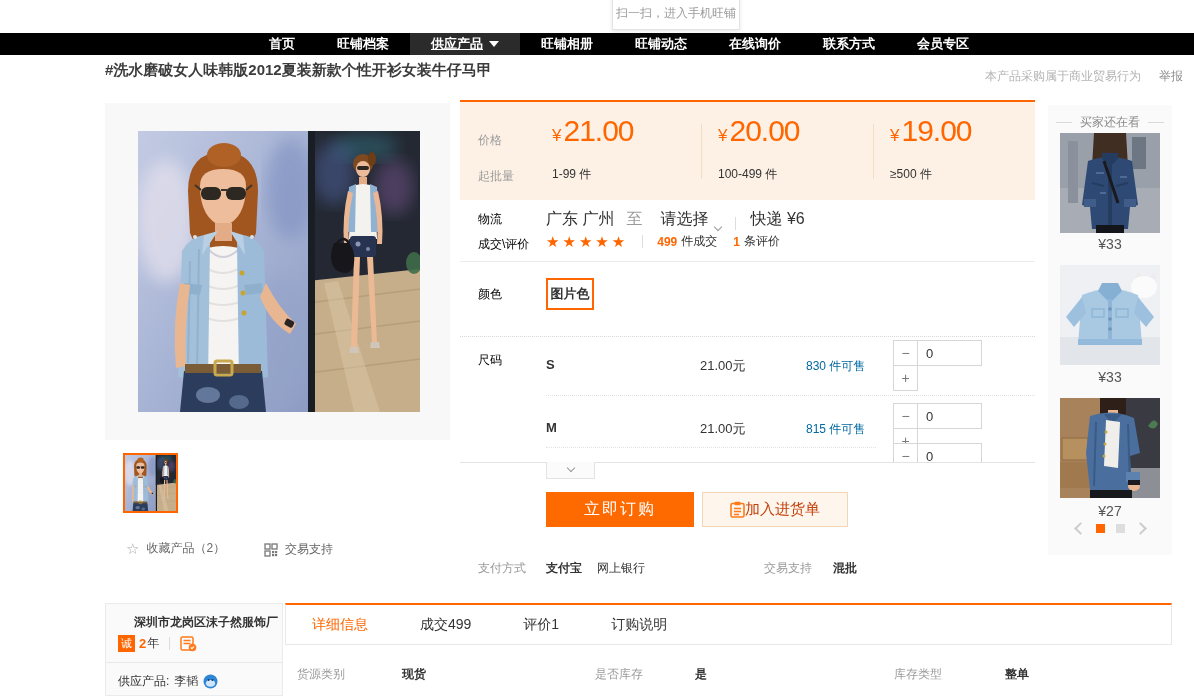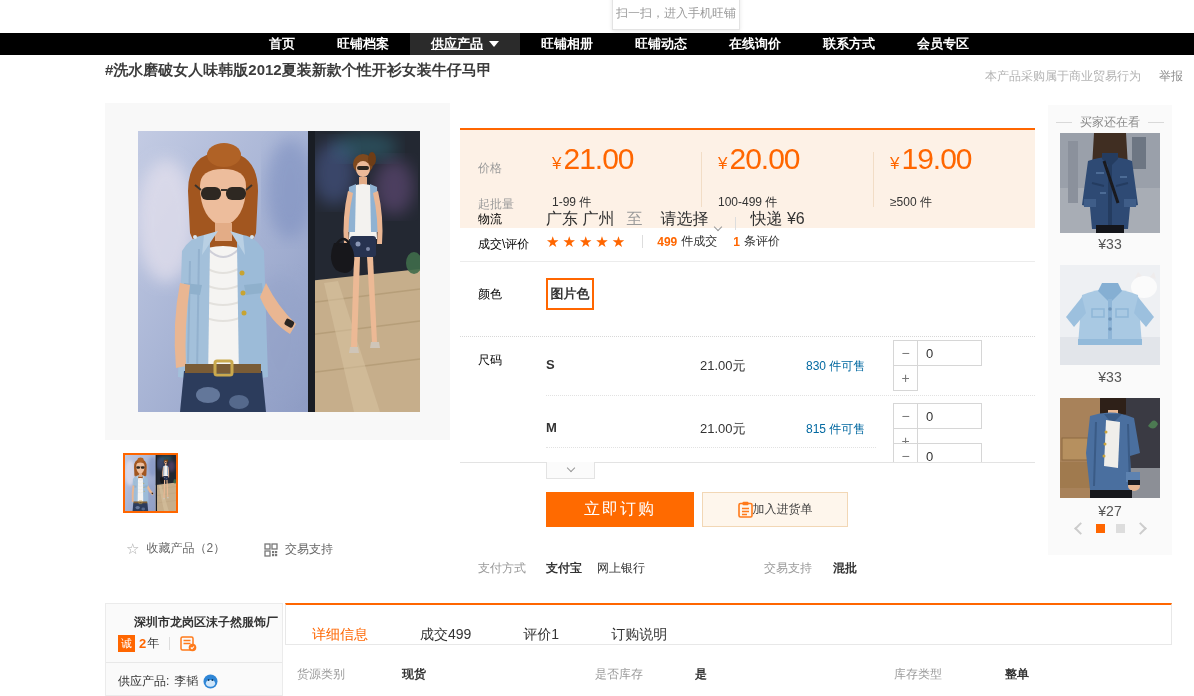--- a/index.html
+++ b/index.html
@@ -34,21 +34,21 @@
   .thumb { left: 123px; top: 453px; width: 55px; height: 60px; border: 2px solid #ff6600;
     background: #fff; cursor: pointer; }
   .fav-row { left: 126px; top: 540px; display: flex; align-items: center; gap: 7px;
     font-size: 12px; color: #666; cursor: pointer; }
   .fav-star { font-size: 15px; color: #aaa; line-height: 14px; }
   .mobile-row { left: 264px; top: 541px; display: flex; align-items: center; gap: 7px;
     font-size: 12px; color: #666; cursor: pointer; }
 
   
   .price-panel { left: 460px; top: 100px; width: 575px; height: 100px;
-    background: #fdf1e6; border-top: 2px solid #ff6600; margin-top: 28px; }
+    background: #fdf1e6; border-top: 2px solid #ff6600; }
   .pp-label { position: absolute; left: 18px; font-size: 12px; color: #9a9a9a; }
   .tier { position: absolute; top: 12px; display: flex; align-items: baseline; color: #ff6600; }
   .tier .cur { font-size: 17px; margin-right: 2px; }
   .tier .val { font-size: 30px; letter-spacing: -1px; }
   .tier-qty { position: absolute; top: 64px; font-size: 12px; color: #333; }
   .tier-div { position: absolute; top: 22px; width: 1px; height: 55px; background: #f2ddc6; }
 
   
   .row-label { position: absolute; left: 478px; font-size: 12px; color: #000000; }
   .logi-row { left: 546px; top: 209px; display: flex; align-items: flex-end; font-size: 16px; color: #333; }
@@ -84,21 +84,21 @@
   .expand-btn { left: 546px; top: 462px; width: 49px; height: 17px; background: #fbfbfb;
     border: 1px solid #e3e3e3; border-top: none; display: flex; align-items: center;
     justify-content: center; cursor: pointer; }
   .expand-btn .chev { margin: -4px 0 0 0; }
 
   
   .order-btn { left: 546px; top: 492px; width: 148px; height: 35px; background: #ff6a00;
     color: #fff; font-size: 16px; display: flex; align-items: center; justify-content: center;
     letter-spacing: 2px; cursor: pointer; border: none; }
   .cart-btn { left: 702px; top: 492px; width: 146px; height: 35px; background: #fef6ec;
-    border: 1px solid #f2d7b5; color: #404040; font-size: 12px; display: flex;
+    border: 1px solid #f2d7b5; color: #c2410c; font-size: 15px; display: flex;
     align-items: center; justify-content: center; gap: 0; cursor: pointer; }
 
   
   .pay-item { position: absolute; top: 560px; font-size: 12px; }
   .g { color: #9a9a9a; } .b { color: #333; font-weight: bold; } .n { color: #333; }
 
   
   .sidebar { left: 1048px; top: 105px; width: 124px; height: 450px; background: #fafafa; }
   .sb-title { position: absolute; top: 9px; left: 0; width: 100%; display: flex;
     align-items: center; justify-content: center; gap: 8px; font-size: 12px; color: #8a8a8a; }
@@ -125,21 +125,21 @@
     font-size: 11px; line-height: 17px; text-align: center; }
   .years-num { color: #ff6600; font-weight: bold; font-size: 13px; margin-left: 4px; }
   .years-suffix { color: #333; margin-left: 1px; }
   .seller-hr { position: absolute; left: 0; top: 58px; width: 100%; border-top: 1px solid #e8e8e8; }
   .contact-row { position: absolute; left: 12px; top: 69px; display: flex;
     align-items: center; gap: 5px; font-size: 12px; color: #333; }
 
   
   .tabbar { left: 285px; top: 603px; width: 887px; height: 42px; background: #fff;
     border: 1px solid #e8e8e8; border-top: 2px solid #ff6600; display: flex;
-    align-items: flex-end; padding-left: 26px; }
+    align-items: center; padding-left: 26px; }
   .tab { font-size: 14px; color: #333; margin-right: 52px; cursor: pointer; }
   .tab.active { color: #ff6600; }
 
   
   .attr { position: absolute; top: 666px; font-size: 12px; }
 </style>
 </head>
 <body>
 
 <svg width="0" height="0" style="position:absolute" aria-hidden="true">

